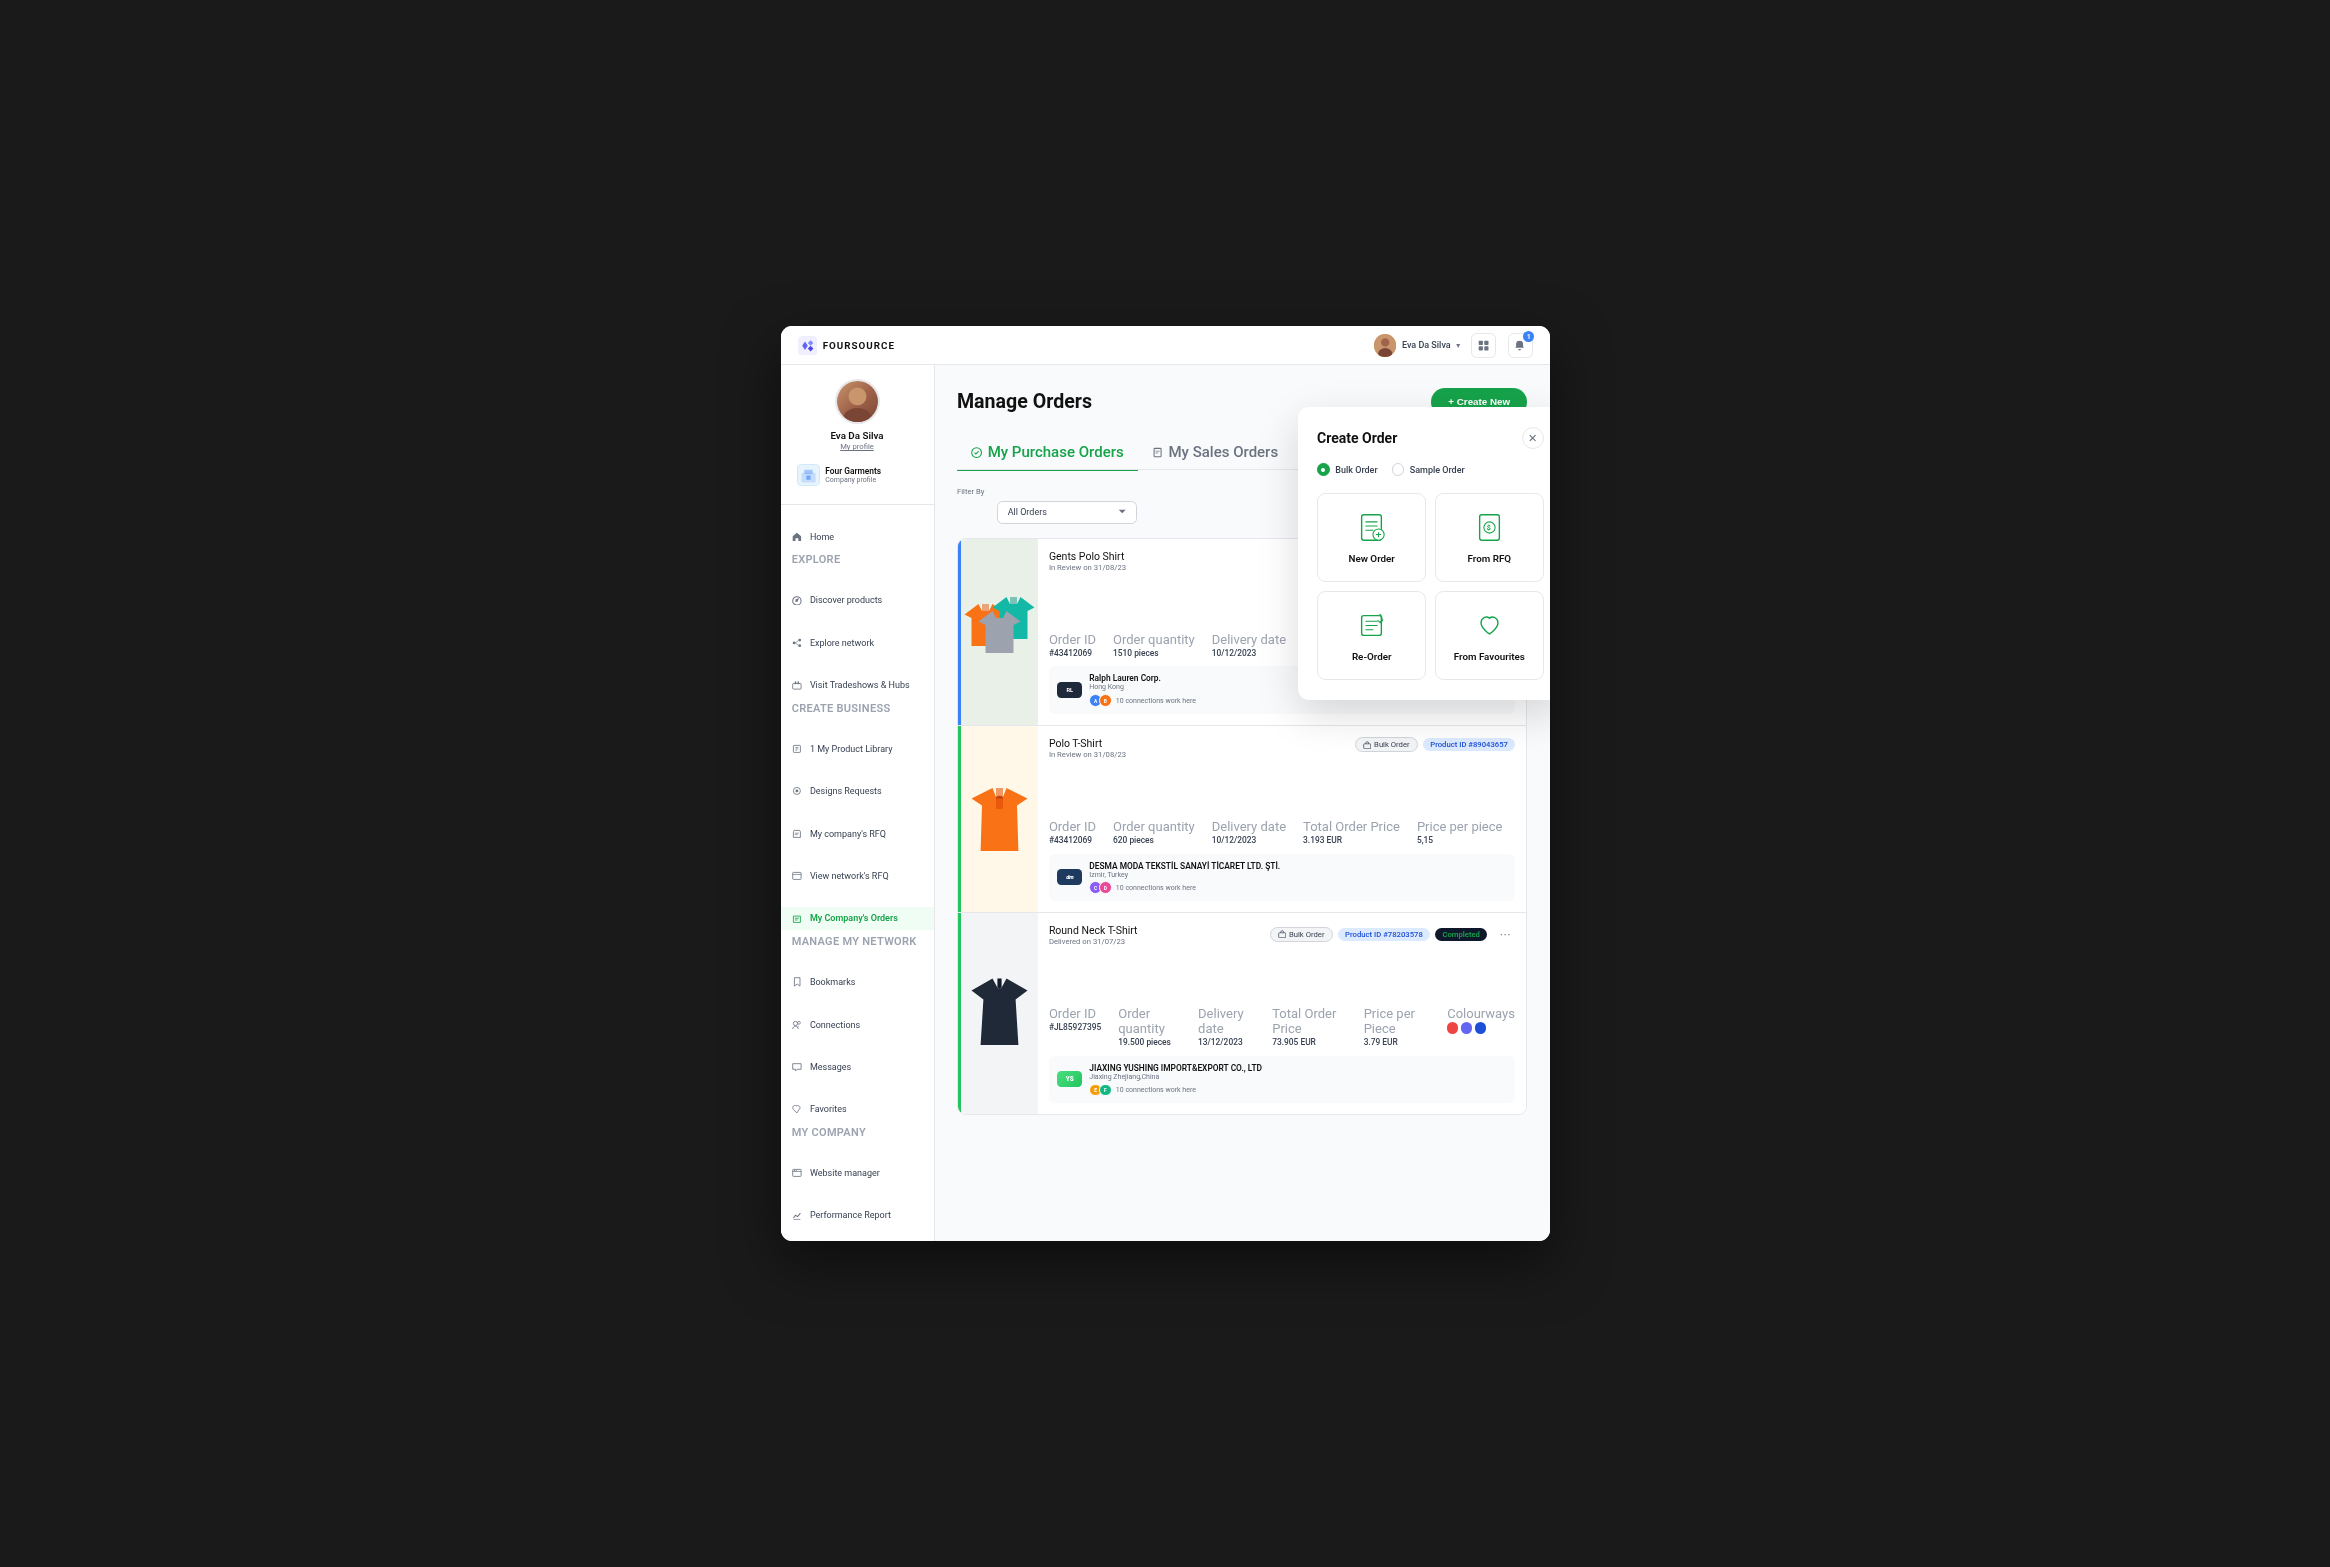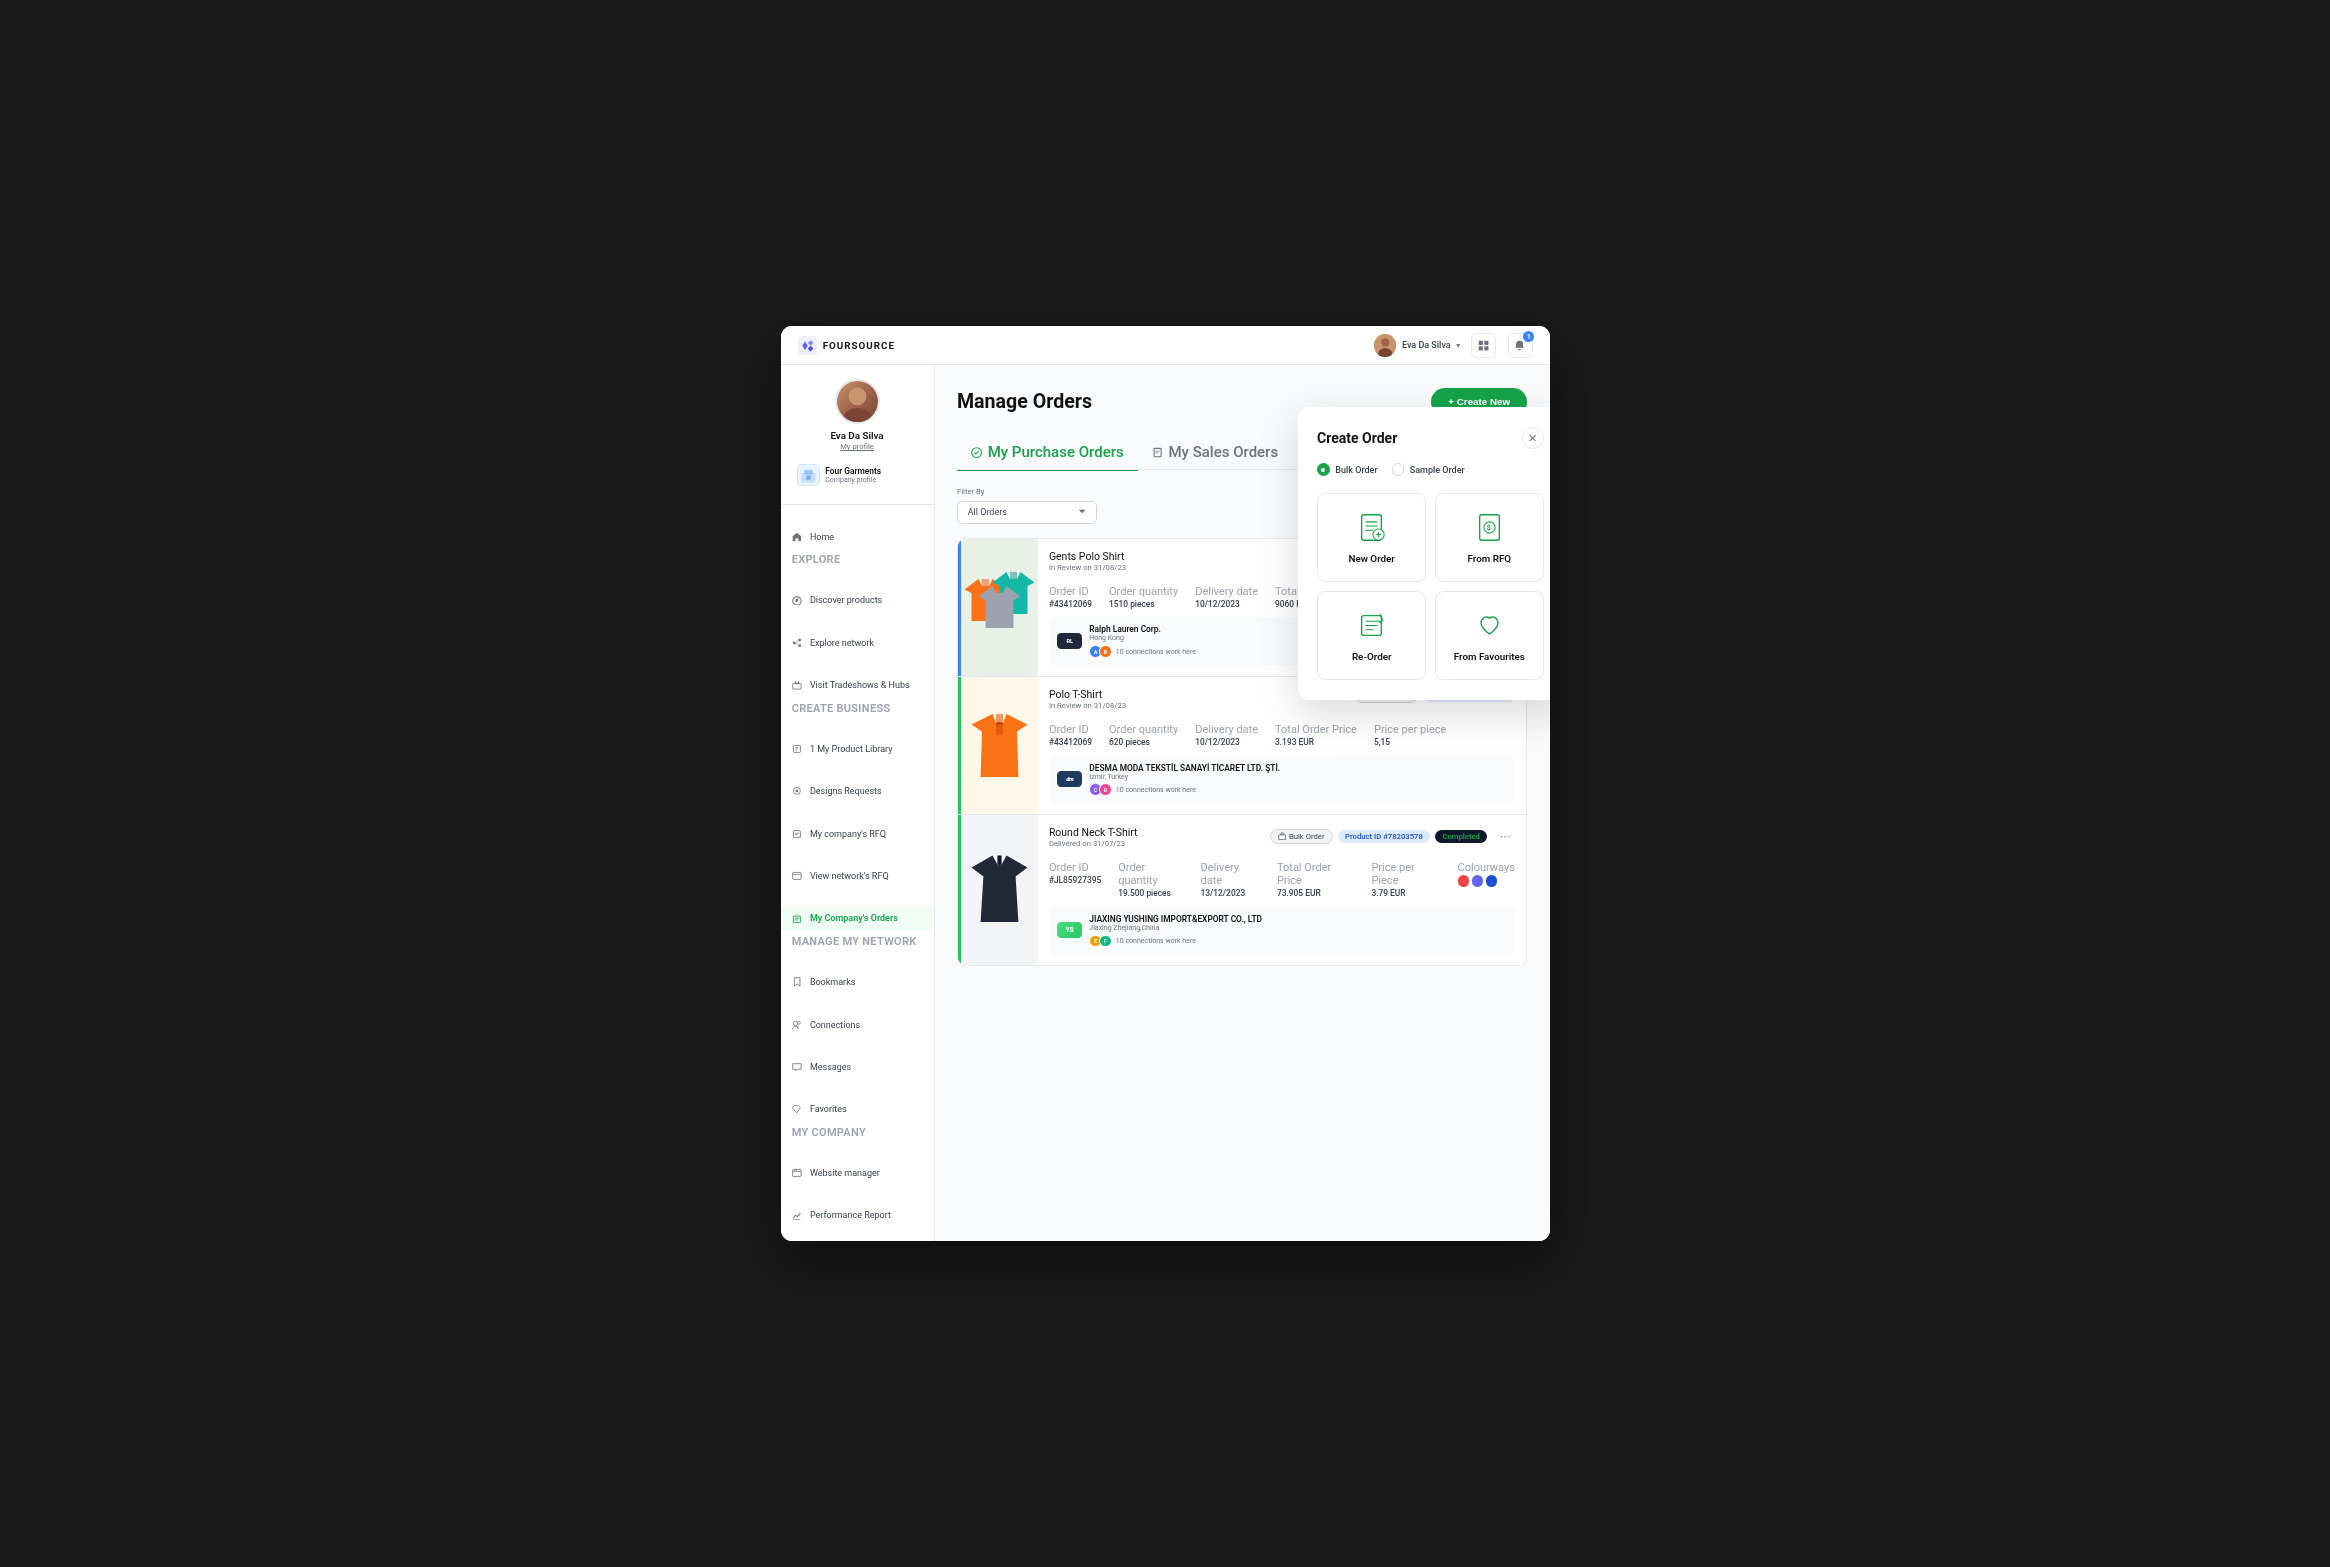--- a/index.html
+++ b/index.html
@@ -336,20 +336,21 @@
       align-items: center;
       justify-content: space-between;
       width: 140px;
       padding: 5.6px 9.8px;
       border: 0.7px solid #d1d5db;
       border-radius: 5.6px;
       font-size: 9px;
       color: #374151;
       background: #fff;
       cursor: pointer;
+      margin-left: 40px;
     }
 
     
     .orders-list {
       display: flex;
       flex-direction: column;
       gap: 0;
       background: #fff;
       border-radius: 8.4px;
       overflow: hidden;
@@ -455,22 +456,23 @@
       margin-bottom: 8.4px;
     }
 
     .order-detail-item {
       display: flex;
       flex-direction: column;
       gap: 1.4px;
     }
 
     .order-detail-label {
-      font-size: 11px;
+      font-size: 13px;
       color: #9ca3af;
+      margin-top: 47px;
     }
 
     .order-detail-value {
       font-size: 8.4px;
       color: #374151;
       font-weight: 500;
     }
 
     .supplier-row {
       display: flex;

